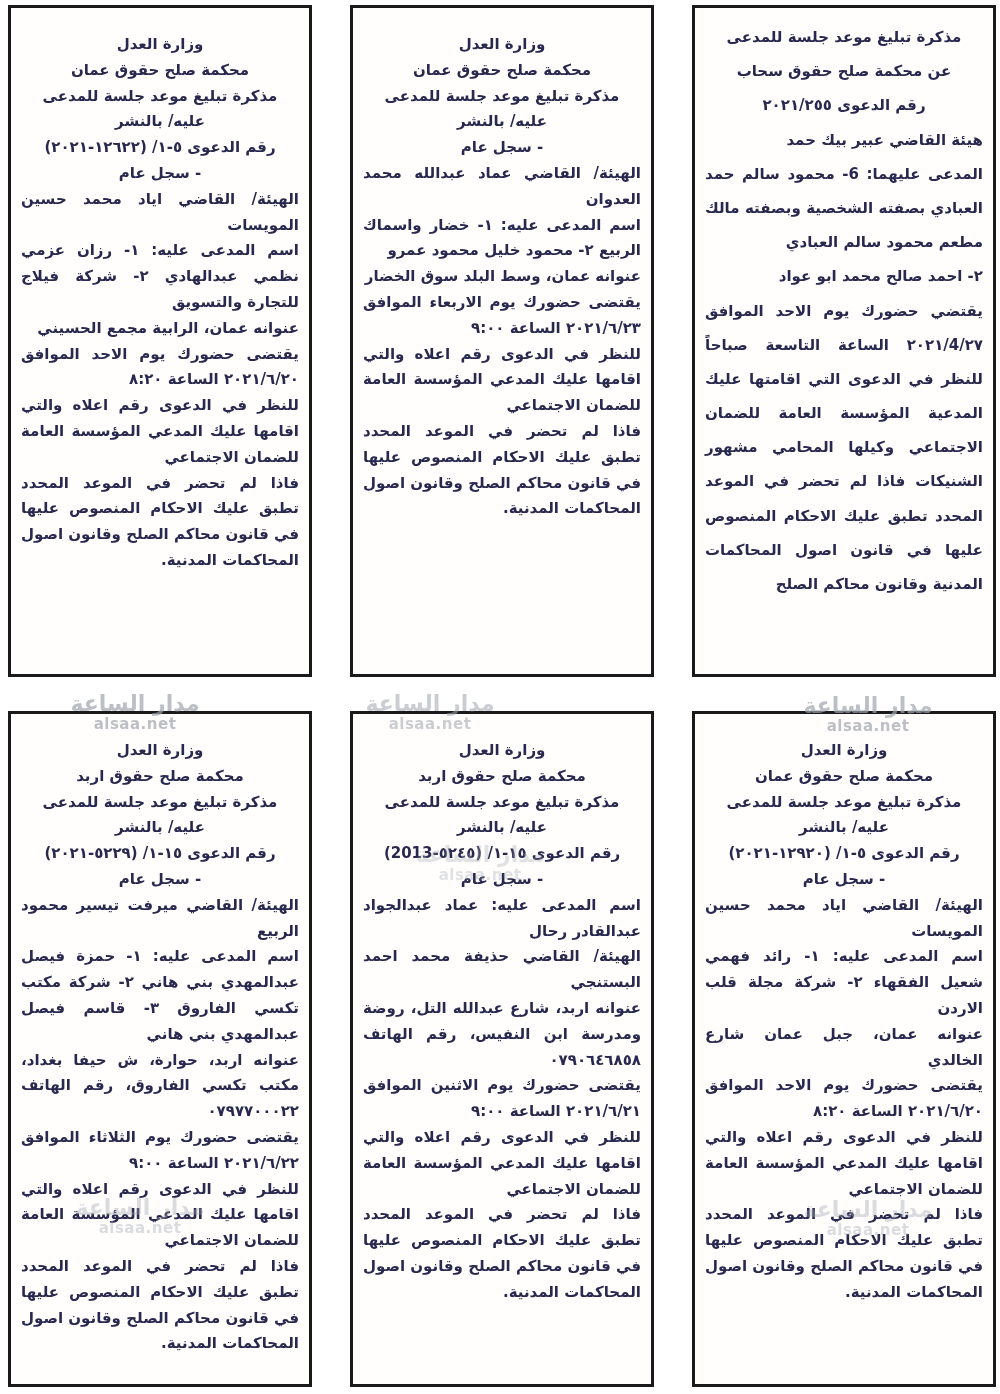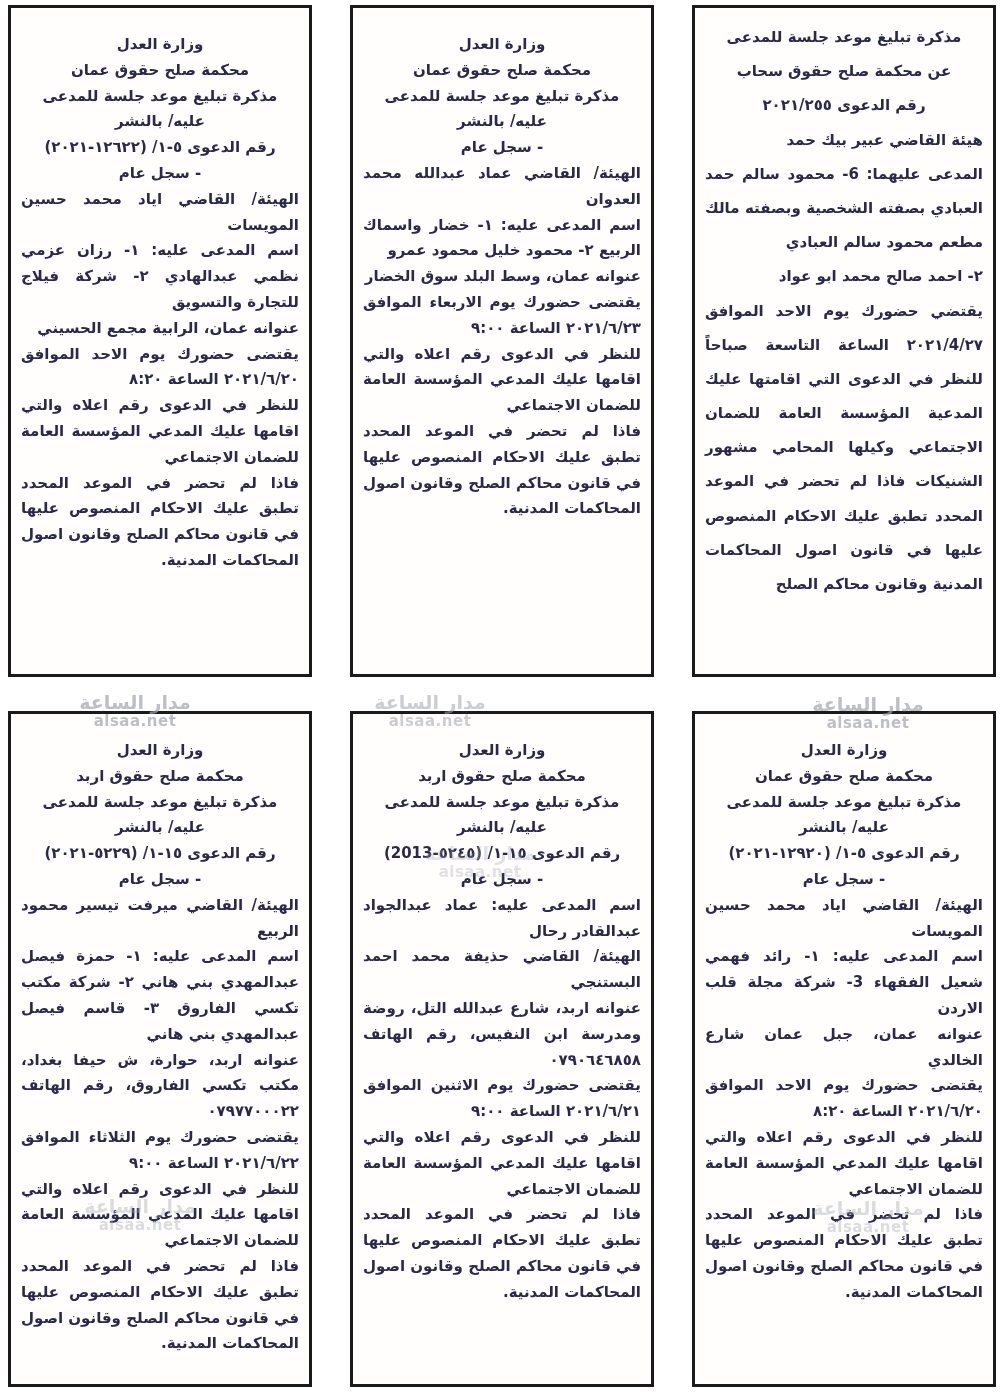--- a/index.html
+++ b/index.html
@@ -40,21 +40,21 @@
     display:flex;flex-direction:column;align-items:center;
     transform:translateX(-50%);
     color:#a0a5ad;
     font-weight:700;
     line-height:1.1;
     pointer-events:none;
     z-index:5;
     direction:rtl;
     text-align:center;
   }
-  .wm .t{ font-size:19px; }
+  .wm .t{ font-size:22px; }
   .wm .u{ font-size:15px; letter-spacing:.5px; direction:ltr;text-align:right; }
   .wm1{ left:135px; top:692px; opacity:.7; }
   .wm2{ left:430px; top:692px; opacity:.55; }
   .wm3{ left:868px; top:694px; opacity:.7; }
   .wm4{ left:480px; top:843px; opacity:.32; }
   .wm5{ left:140px; top:1196px; opacity:.38; }
   .wm6{ left:868px; top:1198px; opacity:.38; }
 </style>
 </head>
 <body>
@@ -125,21 +125,21 @@
       <p class="bline">فاذا لم تحضر في الموعد المحدد تطبق عليك الاحكام المنصوص عليها في قانون محاكم الصلح وقانون اصول المحاكمات المدنية.</p>
     </article>
     <article class="notice-box">
       <div class="hline">وزارة العدل</div>
       <div class="hline">محكمة صلح حقوق عمان</div>
       <div class="hline">مذكرة تبليغ موعد جلسة للمدعى</div>
       <div class="hline">عليه/ بالنشر</div>
       <div class="hline">رقم الدعوى ٥-١/ (١٢٩٢٠-٢٠٢١)</div>
       <div class="hline">- سجل عام</div>
       <p class="bline">الهيئة/ القاضي اياد محمد حسين المويسات</p>
-      <p class="bline">اسم المدعى عليه: ١- رائد فهمي شعيل الفقهاء 3- شركة مجلة قلب الاردن</p>
+      <p class="bline">اسم المدعى عليه: ١- رائد فهمي شعيل الفقهاء ٢- شركة مجلة قلب الاردن</p>
       <p class="bline">عنوانه عمان، جبل عمان شارع الخالدي</p>
       <p class="bline">يقتضى حضورك يوم الاحد الموافق ٢٠٢١/٦/٢٠ الساعة ٨:٢٠</p>
       <p class="bline">للنظر في الدعوى رقم اعلاه والتي اقامها عليك المدعي المؤسسة العامة للضمان الاجتماعي</p>
       <p class="bline">فاذا لم تحضر في الموعد المحدد تطبق عليك الاحكام المنصوص عليها في قانون محاكم الصلح وقانون اصول المحاكمات المدنية.</p>
     </article>
   </div>
 
 <div class="wm wm1">
   <span class="t">مدار الساعة</span>
   <span class="u">alsaa.net</span>

